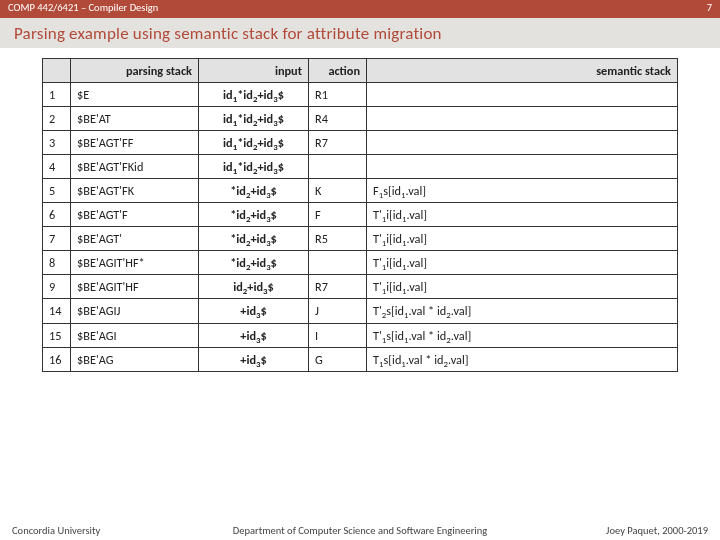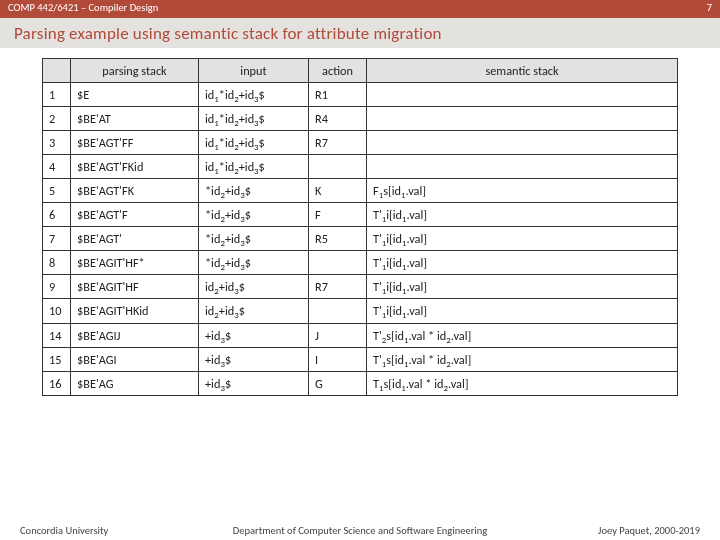--- a/index.html
+++ b/index.html
@@ -48,39 +48,39 @@
     border: 1px solid #333;
     padding: 2px 6px;
     font-size: 12.3px;
     line-height: 1.55;
     vertical-align: middle;
     overflow: hidden;
     white-space: nowrap;
   }
   th {
     background: #e2e2e2;
-    font-weight: 400;
-    text-align: center;
+    font-weight: 700;
+    text-align: right;
   }
   col.num   { width: 28px; }
   col.stack { width: 128px; }
   col.input { width: 110px; }
   col.action{ width: 58px; }
   col.sem   { width: auto; }
   td.num { text-align: left; }
-  td.input { text-align: left; }
+  td.input { text-align: center; font-weight: bold; }
   sub { font-size: 0.72em; vertical-align: sub; line-height: 0; }
   .footer {
     position: absolute;
     bottom: 3px;
     left: 0;
     width: 100%;
     display: flex;
     justify-content: space-between;
-    padding: 0 20px;
+    padding: 0 12px;
     font-size: 10.5px;
     color: #444;
   }
   .footer .mid { position:absolute; left:0; right:0; text-align:center; }
 </style>
 </head>
 <body>
 
 <div class="topbar">
   <span>COMP 442/6421 – Compiler Design</span>
@@ -167,27 +167,20 @@
           <td>T'<sub>1</sub>i[id<sub>1</sub>.val]</td>
         </tr>
         <tr>
           <td class="num">9</td>
           <td>$BE'AGIT'HF</td>
           <td class="input">id<sub>2</sub>+id<sub>3</sub>$</td>
           <td>R7</td>
           <td>T'<sub>1</sub>i[id<sub>1</sub>.val]</td>
         </tr>
         <tr>
-          <td class="num">10</td>
-          <td>$BE'AGIT'HKid</td>
-          <td class="input">id<sub>2</sub>+id<sub>3</sub>$</td>
-          <td></td>
-          <td>T'<sub>1</sub>i[id<sub>1</sub>.val]</td>
-        </tr>
-        <tr>
           <td class="num">14</td>
           <td>$BE'AGIJ</td>
           <td class="input">+id<sub>3</sub>$</td>
           <td>J</td>
           <td>T'<sub>2</sub>s[id<sub>1</sub>.val * id<sub>2</sub>.val]</td>
         </tr>
         <tr>
           <td class="num">15</td>
           <td>$BE'AGI</td>
           <td class="input">+id<sub>3</sub>$</td>

